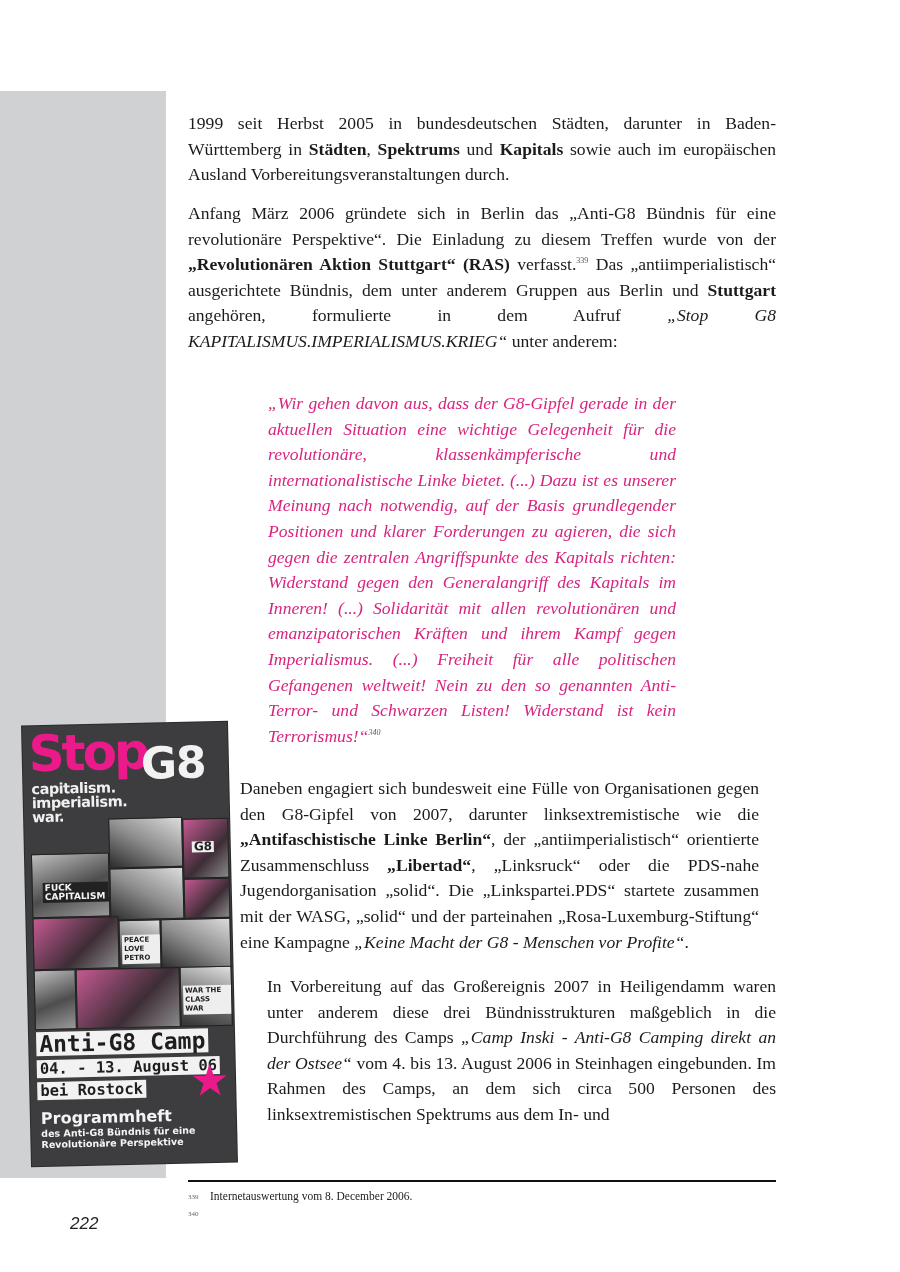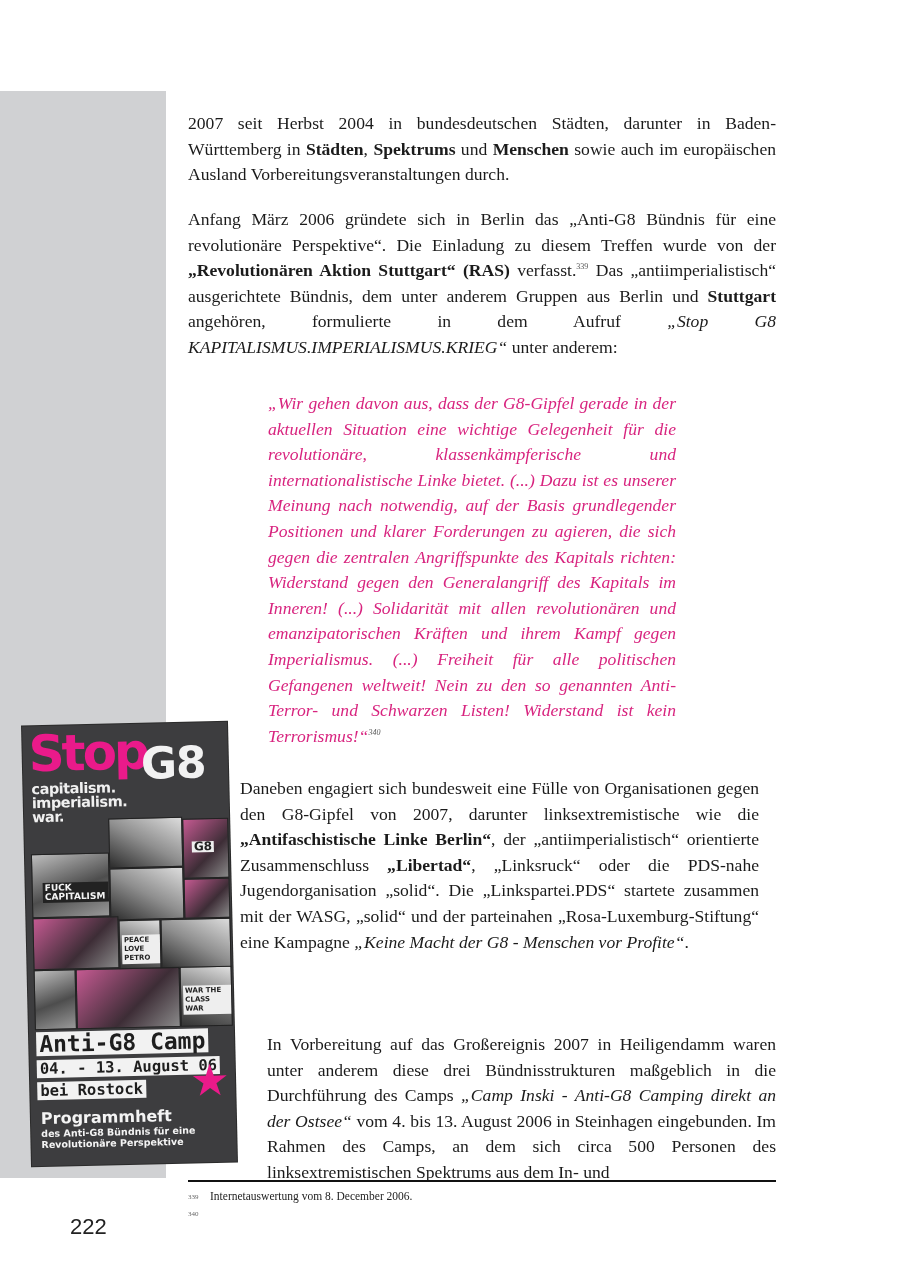--- a/index.html
+++ b/index.html
@@ -1,32 +1,32 @@
 <!DOCTYPE html>
 <html><head>
 <meta charset="utf-8">
 <style>
   html,body{margin:0;padding:0;background:#fff;}
   body{width:900px;height:1272px;position:relative;overflow:hidden;font-family:"DejaVu Serif","Liberation Serif",serif;color:#1a1a1a;}
   .side-band{position:absolute;left:0;top:91px;width:166px;height:1087px;background:#d0d1d3;}
   .text{font-family:"Liberation Serif","DejaVu Serif",serif;font-size:17.6px;line-height:25.6px;color:#1b1b1b;}
   .para{position:absolute;text-align:justify;text-align-last:left;}
   .p1{left:188px;top:111px;width:588px;}
-  .p2{left:188px;top:207px;width:588px;}
+  .p2{left:188px;top:201px;width:588px;}
   .quote{position:absolute;left:268px;top:391px;width:408px;color:#d8247f;font-style:italic;text-align:justify;text-align-last:left;}
   .p3{left:240px;top:776px;width:519px;}
-  .p4{left:267px;top:1032px;width:509px;}
+  .p4{left:267px;top:974px;width:509px;}
   b{font-weight:bold;}
   i{font-style:italic;}
   sup{font-size:8px;line-height:0;vertical-align:super;color:#555;}
   .fn-rule{position:absolute;left:188px;top:1180px;width:588px;height:2px;background:#111;}
   .footnotes{position:absolute;left:188px;top:1188px;width:588px;font-family:"Liberation Serif",serif;font-size:11.5px;line-height:16px;color:#222;}
   .fn{display:flex;}
   .fn .num{width:22px;font-size:7px;color:#666;padding-top:1px;}
-  .page-num{position:absolute;left:70px;top:1214px;font-family:"Liberation Sans","DejaVu Sans",sans-serif;font-size:22px;color:#222;}
+  .page-num{position:absolute;left:70px;top:1214px;font-family:"Liberation Sans","DejaVu Sans",sans-serif;font-size:17px;color:#222;font-style:italic;}
   
   .poster{position:absolute;left:27px;top:724px;width:205px;height:440px;background:#3d3d3f;transform:rotate(-1.3deg);transform-origin:center;overflow:hidden;box-shadow:0 0 0 1px #2b2b2b;font-family:"DejaVu Sans","Liberation Sans",sans-serif;}
   .p-stop{position:absolute;left:6px;top:6px;color:#ea1a8a;font-weight:bold;font-size:50px;line-height:44px;letter-spacing:-3px;font-family:"DejaVu Sans",sans-serif;}
   .p-g8{position:absolute;left:118px;top:20px;color:#f2f2f2;font-weight:bold;font-size:44px;line-height:40px;letter-spacing:-1px;}
   .p-sub{position:absolute;left:8px;top:56px;color:#f0f0f0;font-weight:bold;font-size:14.5px;line-height:14px;letter-spacing:-0.5px;}
   .collage{position:absolute;left:6px;top:94px;width:196px;height:210px;}
   .ph{position:absolute;background:#777;border:1px solid #222;overflow:hidden;}
   .ph.pink{background:linear-gradient(135deg,#c55a92,#3d2d36 60%,#8a8a8a);}
   .ph.gray1{background:linear-gradient(160deg,#bdbdbd,#4d4d4d 55%,#9a9a9a);}
   .ph.gray2{background:linear-gradient(30deg,#2c2c2c,#8e8e8e 50%,#dcdcdc);}
@@ -38,21 +38,21 @@
   .p-place{position:absolute;left:7px;top:356px;background:#f2f2f2;color:#1e1e1e;font-weight:bold;font-size:15.5px;line-height:18px;padding:0 3px;font-family:"DejaVu Sans Mono",monospace;}
   .p-star{position:absolute;left:160px;top:336px;color:#ea1a8a;font-size:44px;line-height:44px;}
   .p-prog{position:absolute;left:10px;top:384px;color:#f4f4f4;font-weight:bold;font-size:16px;line-height:17px;}
   .p-prog2{position:absolute;left:10px;top:402px;color:#f4f4f4;font-weight:bold;font-size:9.5px;line-height:11px;}
 </style>
 </head>
 <body>
 
 <div class="side-band"></div>
 
-<div class="para text p1"><span>2007 seit Herbst 2004 in bundesdeutschen Städten, darunter in Baden-Württemberg in </span><b>Städten</b><span>, </span><b>Spektrums</b><span> und </span><b>Menschen</b><span> sowie auch im europäischen Ausland Vorbereitungsveranstaltungen durch.</span></div>
+<div class="para text p1"><span>1999 seit Herbst 2005 in bundesdeutschen Städten, darunter in Baden-Württemberg in </span><b>Städten</b><span>, </span><b>Spektrums</b><span> und </span><b>Kapitals</b><span> sowie auch im europäischen Ausland Vorbereitungsveranstaltungen durch.</span></div>
 
 <div class="para text p2"><span>Anfang März 2006 gründete sich in Berlin das „Anti-G8 Bündnis für eine revolutionäre Perspektive“. Die Einladung zu diesem Treffen wurde von der </span><b>„Revolutionären Aktion Stuttgart“ (RAS)</b><span> verfasst.</span><sup>339</sup><span> Das „antiimperialistisch“ ausgerichtete Bündnis, dem unter anderem Gruppen aus Berlin und </span><b>Stuttgart</b><span> angehören, formulierte in dem Aufruf </span><i>„Stop G8 KAPITALISMUS.IMPERIALISMUS.KRIEG“</i><span> unter anderem:</span></div>
 
 <div class="quote text"><span>„Wir gehen davon aus, dass der G8-Gipfel gerade in der aktuellen Situation eine wichtige Gelegenheit für die revolutionäre, klassenkämpferische und internationalistische Linke bietet. (...) Dazu ist es unserer Meinung nach notwendig, auf der Basis grundlegender Positionen und klarer Forderungen zu agieren, die sich gegen die zentralen Angriffspunkte des Kapitals richten: Widerstand gegen den Generalangriff des Kapitals im Inneren! (...) Solidarität mit allen revolutionären und emanzipatorischen Kräften und ihrem Kampf gegen Imperialismus. (...) Freiheit für alle politischen Gefangenen weltweit! Nein zu den so genannten Anti-Terror- und Schwarzen Listen! Widerstand ist kein Terrorismus!“</span><sup>340</sup></div>
 
 <div class="para text p3"><span>Daneben engagiert sich bundesweit eine Fülle von Organisationen gegen den G8-Gipfel von 2007, darunter linksextremistische wie die </span><b>„Antifaschistische Linke Berlin“</b><span>, der „antiimperialistisch“ orientierte Zusammenschluss </span><b>„Libertad“</b><span>, „Linksruck“ oder die PDS-nahe Jugendorganisation „solid“. Die „Linkspartei.PDS“ startete zusammen mit der WASG, „solid“ und der parteinahen „Rosa-Luxemburg-Stiftung“ eine Kampagne </span><i>„Keine Macht der G8 - Menschen vor Profite“</i><span>.</span></div>
 
 <div class="para text p4"><span>In Vorbereitung auf das Großereignis 2007 in Heiligendamm waren unter anderem diese drei Bündnisstrukturen maßgeblich in die Durchführung des Camps </span><i>„Camp Inski - Anti-G8 Camping direkt an der Ostsee“</i><span> vom 4. bis 13. August 2006 in Steinhagen eingebunden. Im Rahmen des Camps, an dem sich circa 500 Personen des linksextremistischen Spektrums aus dem In- und</span></div>
 
 <div class="poster">

